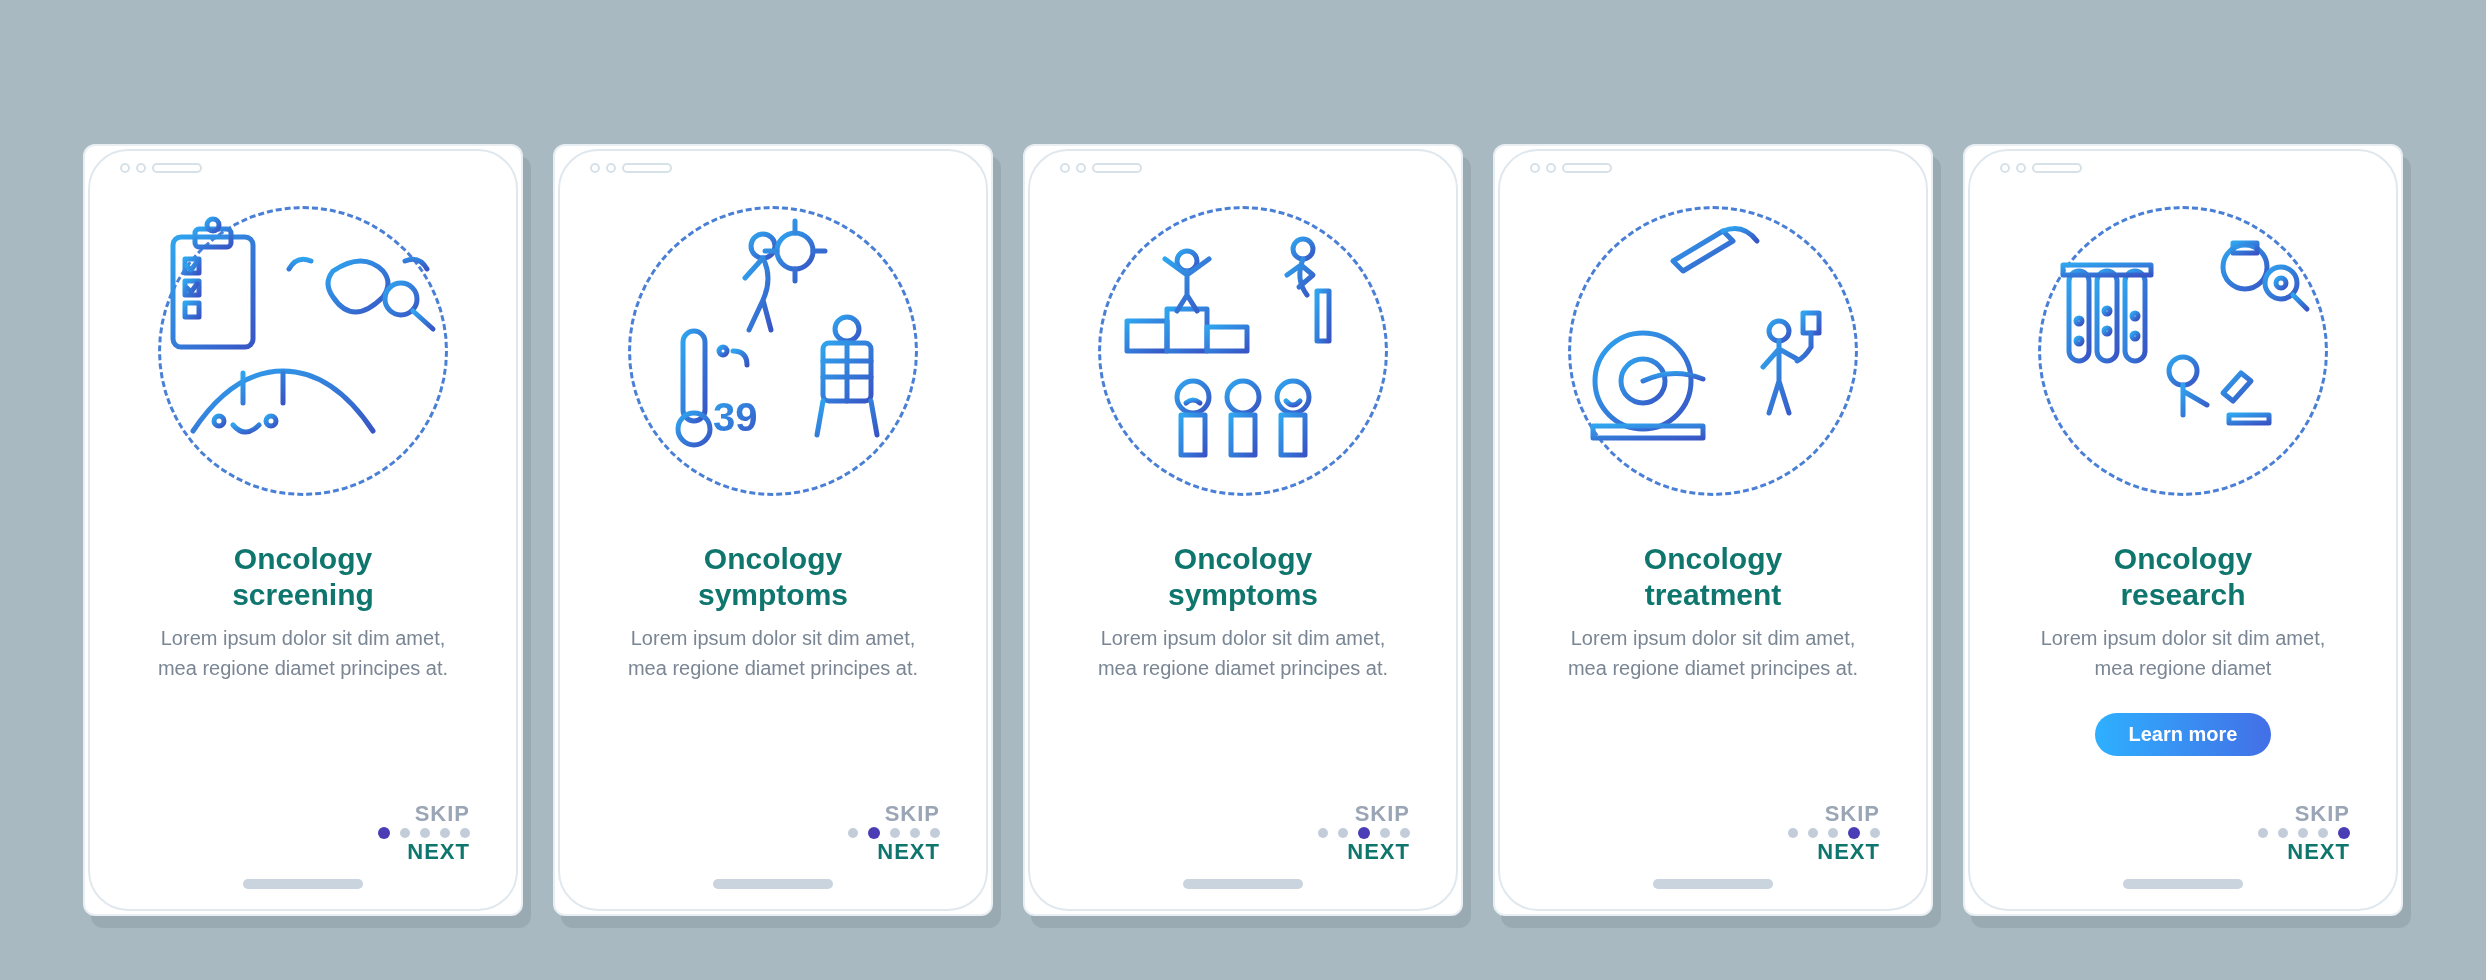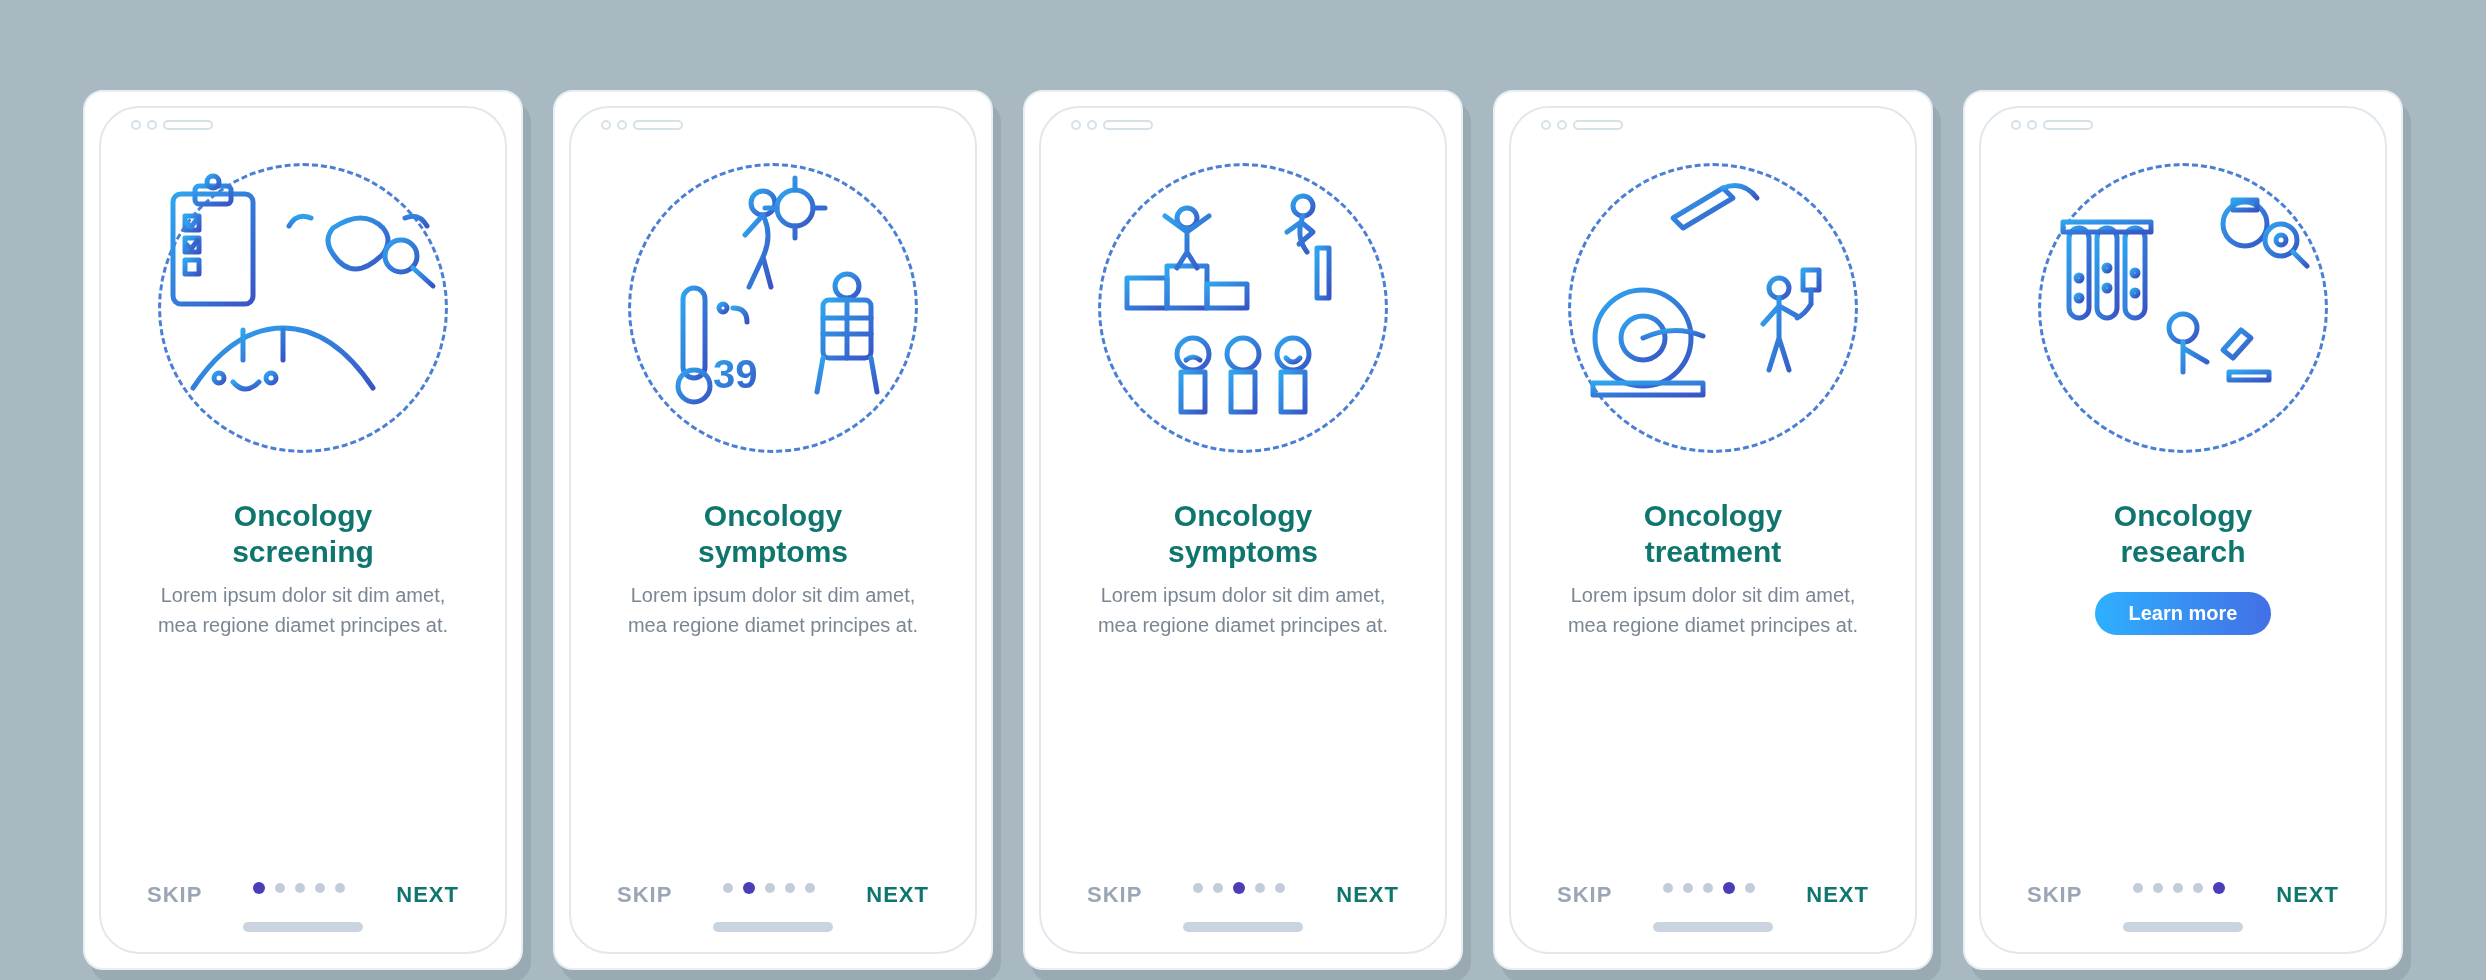--- a/index.html
+++ b/index.html
@@ -15,24 +15,24 @@
   .stage {
     display: flex;
     gap: 30px;
     width: 2486px;
     height: 980px;
     align-items: center;
     justify-content: center;
   }
   .phone {
     background: #fff;
-    border-radius: 20px;
+    border-radius: 12px;
     width: 440px;
-    height: 880px;
-    padding: 14px;
+    height: 772px;
+    padding: 3px;
     box-shadow: 8px 12px 0 rgba(0,0,0,0.08);
     position: relative;
     border: 2px solid #e8eef2;
   }
   .inner-frame {
     border: 2px solid #e0e8ee;
     border-radius: 40px;
     width: 100%;
     height: 100%;
     padding: 30px 40px 20px;
@@ -102,28 +102,29 @@
     font-weight: 700;
     font-size: 20px;
     padding: 10px 34px;
     border-radius: 30px;
     border: none;
     cursor: pointer;
     margin-top: 12px;
   }
   .nav {
     display: flex;
-    align-items: flex-start;
+    align-items: flex-end;
     justify-content: space-between;
     padding: 0 6px;
     margin-bottom: 14px;
     color: #8b97a8;
     font-size: 22px;
     font-weight: 700;
     letter-spacing: 1px;
+    flex-direction: column;
   }
   .nav-btn {
     cursor: pointer;
     color: #0f766e;
     font-weight: 700;
   }
   .skip-btn { color: #9aa5b5; }
   .dots {
     display: flex;
     gap: 10px;
@@ -439,20 +440,21 @@
             <path d="M200 192 l18 -20 l10 8 l-18 20z"></path>
             <rect x="206" y="214" width="40" height="8"></rect>
             <line x1="224" y1="200" x2="224" y2="214"></line>
           </g>
         </svg>
       </div>
       <div class="content">
         <h2>
           <span>Oncology</span><br><span>research</span>
         </h2>
+        <p class="body-text">Lorem ipsum dolor sit dim amet, mea regione diamet</p>
         <button class="learn-more">Learn more</button>
       </div>
       <div class="nav">
         <span class="nav-btn skip-btn">SKIP</span>
         <div class="dots">
             <span></span>
             <span></span>
             <span></span>
             <span></span>
             <span class="active"></span>

